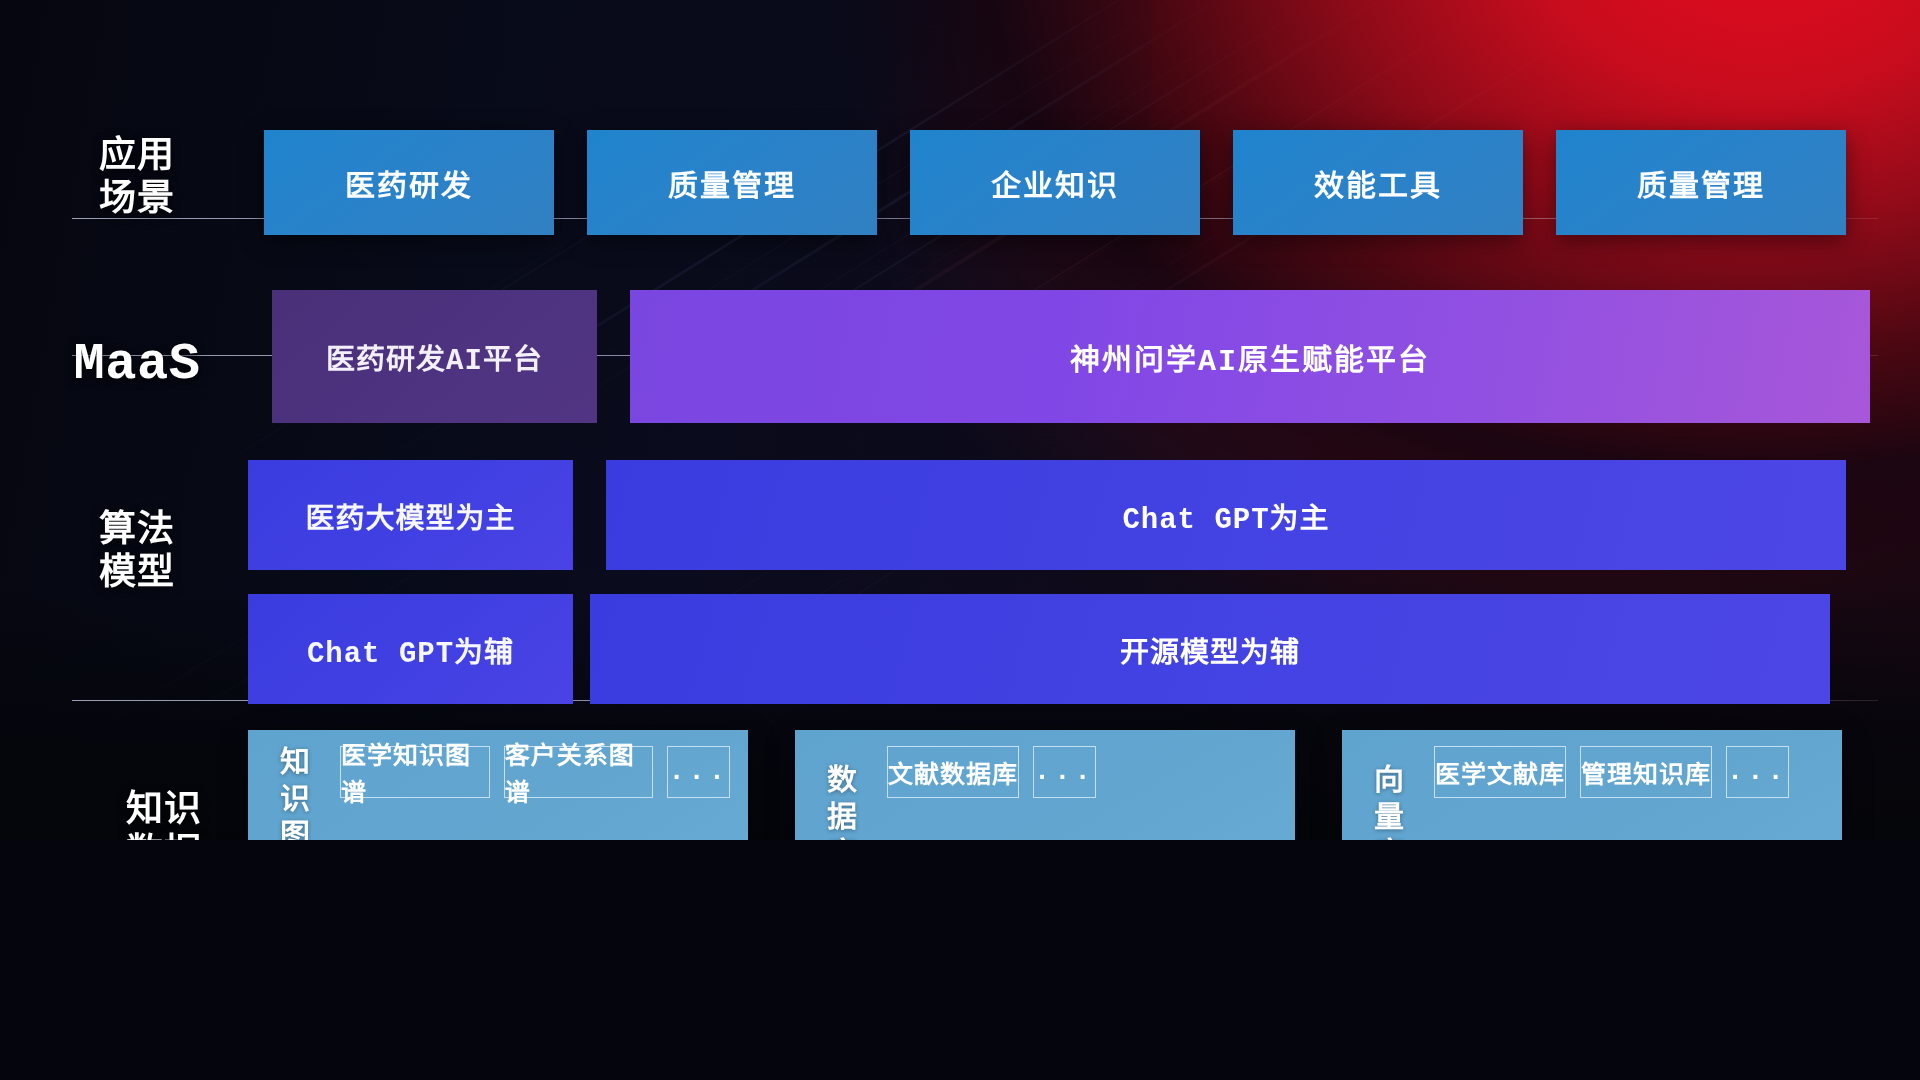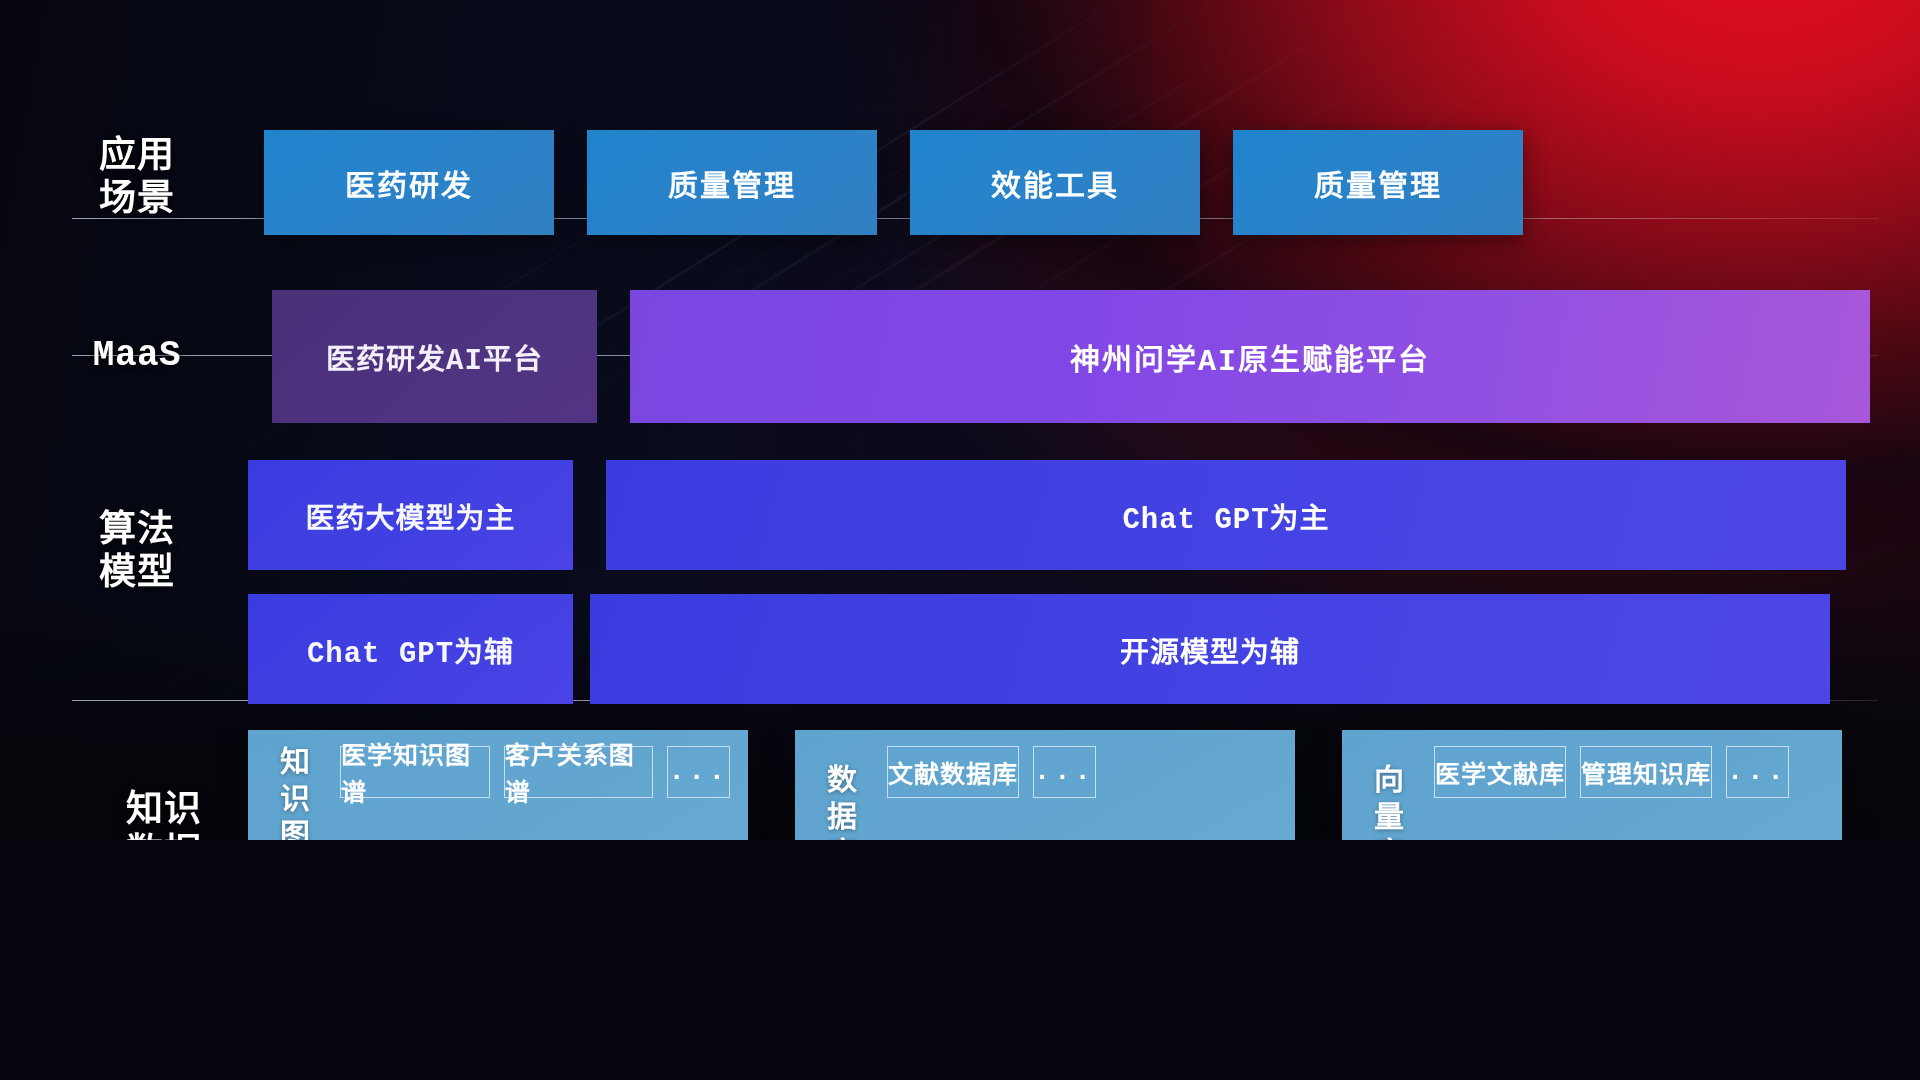--- a/index.html
+++ b/index.html
@@ -74,21 +74,21 @@
     left:72px;
     width:130px;
     color:#ffffff;
     font-weight:bold;
     text-align:center;
     line-height:1.16;
     letter-spacing:1px;
     text-shadow:0 2px 10px rgba(0,0,0,0.85);
   }
   .row-label.cn { font-size:37px; }
-  .row-label.en { font-size:36px; letter-spacing:0.5px; }
+  .row-label.en { font-size:52px; letter-spacing:0.5px; }
 
   
   .scen-row { position:absolute; left:264px; top:130px; display:flex; gap:33px; }
   .scen-card {
     width:290px; height:105px;
     background:linear-gradient(145deg, #1f84cd 0%, #2a82c9 50%, #3180c2 100%);
     display:flex; align-items:center; justify-content:center;
     color:#fbfdff;
     font-size:30px; font-weight:bold; letter-spacing:2px;
     box-shadow:0 6px 22px rgba(0,0,0,0.45);
@@ -200,20 +200,21 @@
     <div class="divider" style="top:700px;"></div>
 
     <div class="row-label cn" style="top:136px;">
       <div>应用</div>
       <div>场景</div>
     </div>
 
     <div class="scen-row">
       <div class="scen-card">医药研发</div>
       <div class="scen-card">质量管理</div>
+      <div class="scen-card">企业知识</div>
       <div class="scen-card">效能工具</div>
       <div class="scen-card">质量管理</div>
     </div>
 
     <div class="row-label en" style="top:335px;">
       <div>MaaS</div>
     </div>
 
     <div class="maas-row">
       <div class="maas-left">医药研发AI平台</div>

